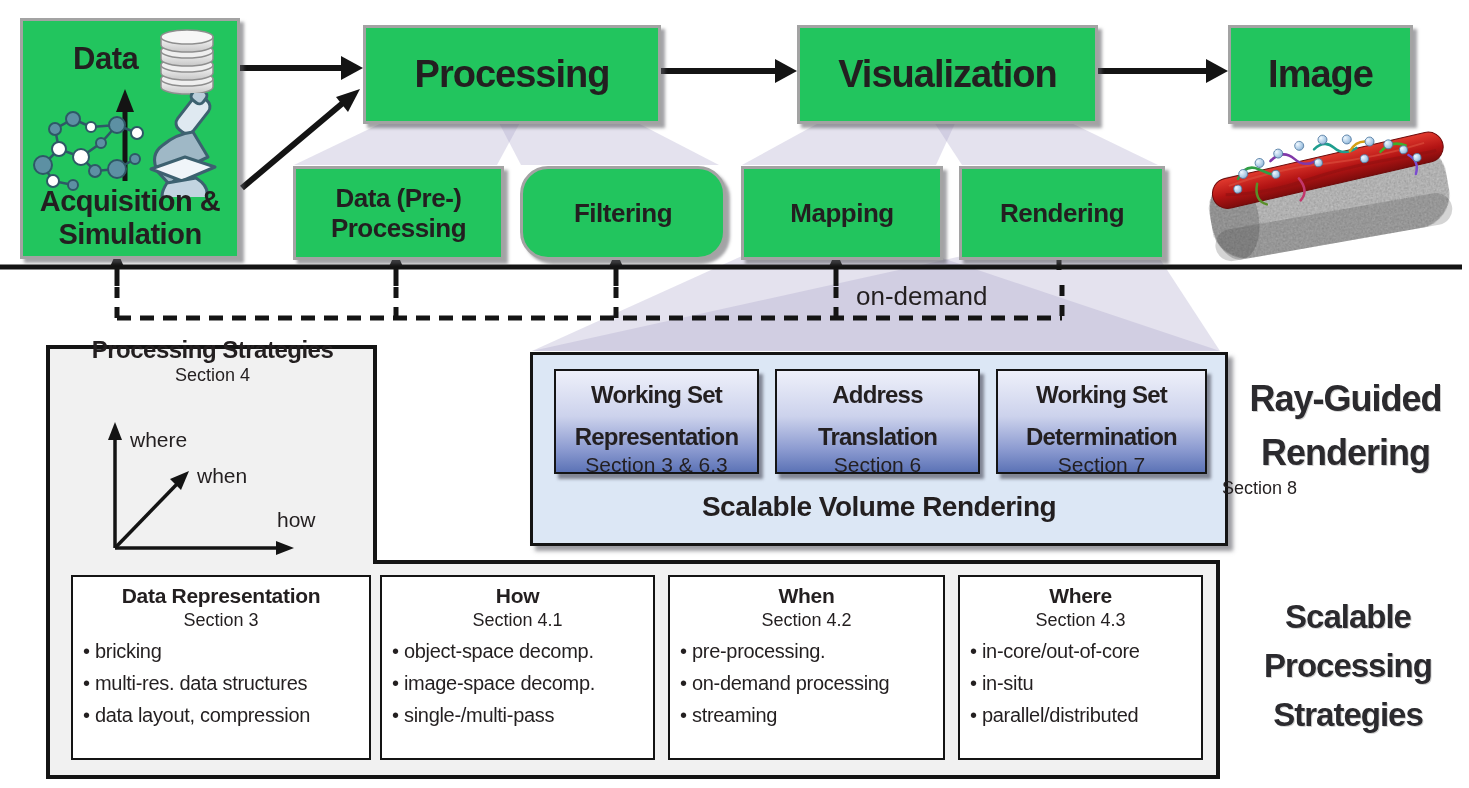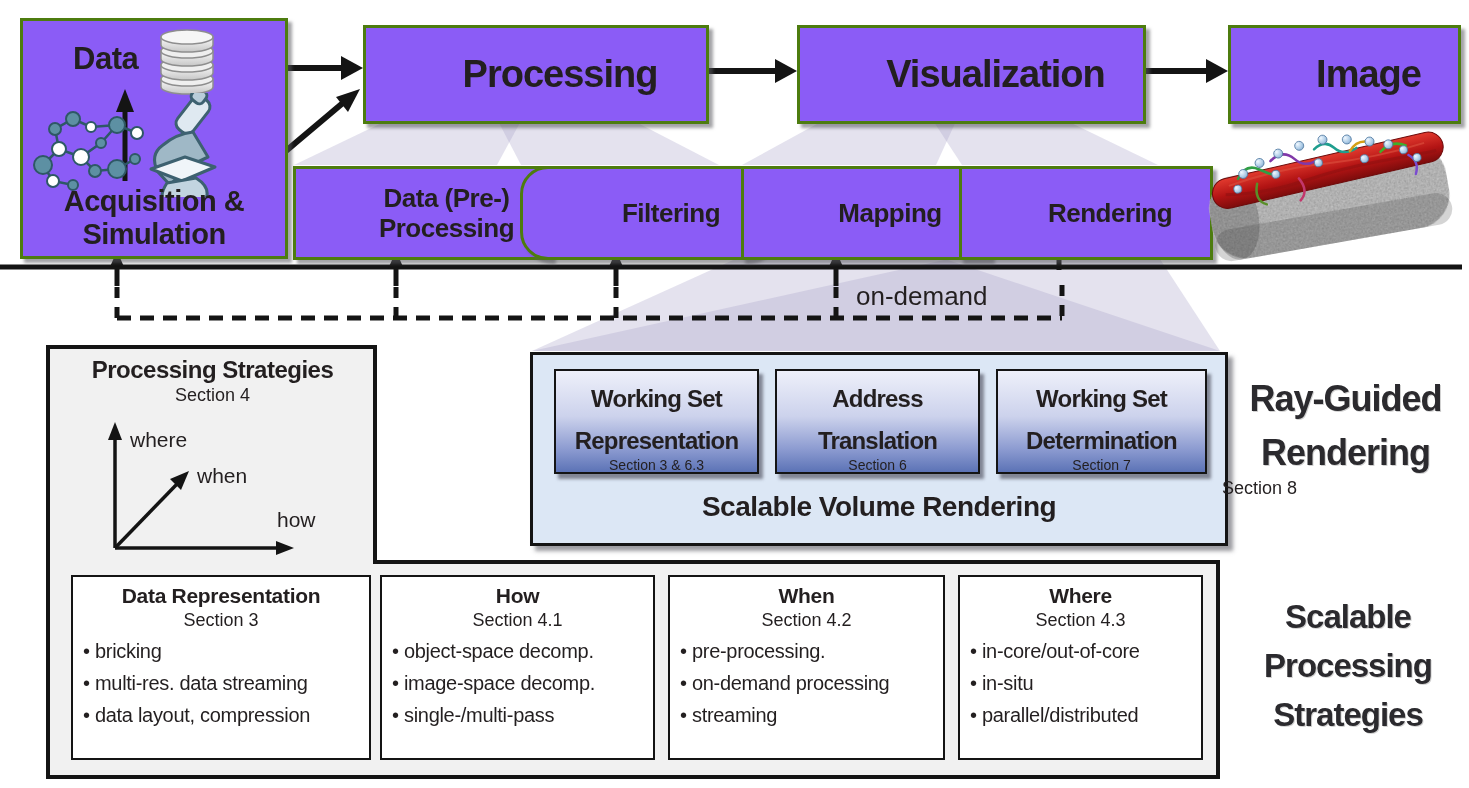--- a/index.html
+++ b/index.html
@@ -1,40 +1,40 @@
 <!DOCTYPE html>
 <html><head>
 <meta charset="utf-8">
 <style>
   html,body{margin:0;padding:0;background:#ffffff;}
   #canvas{position:relative;width:1469px;height:788px;background:#fff;overflow:hidden;
           font-family:"Liberation Sans",sans-serif;color:#231f20;}
   .abs{position:absolute;}
   svg{display:block;}
   
-  .pbox{position:absolute;background:#8b5cf6;border:3px solid #4d7c0f;
+  .pbox{position:absolute;background:#22c55e;border:3px solid #a3a3a3;
         box-shadow:4px 4px 3px rgba(90,90,95,.55);
         display:flex;align-items:center;justify-content:center;flex-direction:column;
-        text-align:center;z-index:4;padding-left:48px;}
+        text-align:center;z-index:4;}
   .stage-label{font-weight:bold;font-size:38px;letter-spacing:-1px;}
   .sub-label{font-weight:bold;font-size:26px;letter-spacing:-.5px;line-height:30px;}
   
   .ps-title{font-weight:bold;font-size:24px;letter-spacing:-.5px;text-align:center;}
   .ps-section{font-size:18px;text-align:center;margin-top:1px;}
   .axis-label{position:absolute;font-size:21px;z-index:4;}
   
   #svr-box{position:absolute;left:530px;top:352px;width:692px;height:188px;
            background:#dce7f5;border:3px solid #141414;
            box-shadow:5px 5px 4px rgba(60,60,70,.5);z-index:4;}
   .module{position:absolute;top:14px;height:101px;border:2px solid #141414;
           background:linear-gradient(#eef0fa 0%,#ccd2ec 45%,#8b9ad0 78%,#5c73b6 100%);
           box-shadow:4px 5px 3px rgba(55,55,70,.55);
           display:flex;flex-direction:column;align-items:center;justify-content:center;text-align:center;}
   .module .m-line{font-weight:bold;font-size:24px;letter-spacing:-.8px;line-height:26px;margin-top:16px;}
-  .module .m-sec{font-size:14px;margin-top:3px;}
+  .module .m-sec{font-size:21px;margin-top:3px;}
   #svr-title{position:absolute;left:0;right:0;top:136px;text-align:center;
              font-weight:bold;font-size:28px;letter-spacing:-.5px;}
   
   .wbox{position:absolute;top:575px;height:185px;background:#ffffff;border:2.5px solid #141414;
         z-index:4;box-sizing:border-box;padding-top:7px;}
   .wbox .w-title{font-weight:bold;font-size:21px;text-align:center;letter-spacing:-.3px;}
   .wbox .w-sec{font-size:18px;text-align:center;margin-top:2px;}
   .wbox .bullets{margin-top:4px;padding-left:10px;}
   .bullet{font-size:20px;line-height:32px;letter-spacing:-.3px;}
   .bullet::before{content:"• ";}
@@ -259,21 +259,21 @@
           <circle cx="98" cy="46" r="4"></circle>
         <circle cx="142" cy="42" r="4"></circle>
           <circle cx="188" cy="46" r="4"></circle>
           <circle cx="228" cy="44" r="4"></circle>
         <circle cx="58" cy="54" r="4"></circle>
           <circle cx="240" cy="54" r="4"></circle>
       </g>
     </g>
   </svg>
 
-  <div class="abs" style="left:50px;top:356px;width:325px;z-index:4;">
+  <div class="abs" style="left:50px;top:336px;width:325px;z-index:4;">
     <div class="ps-title">Processing Strategies</div>
     <div class="ps-section">Section 4</div>
   </div>
   <svg class="abs" style="left:85px;top:418px;z-index:4;" width="215" height="140">
     <g stroke="#141414" stroke-width="3.5" fill="#141414">
       <line x1="30" y1="130" x2="30" y2="20"></line>
       <polygon points="23,22 30,4 37,22" stroke="none"></polygon>
       <line x1="30" y1="130" x2="92" y2="66"></line>
       <polygon points="96,72 104,53 85,61" stroke="none"></polygon>
       <line x1="30" y1="130" x2="193" y2="130"></line>
@@ -307,21 +307,21 @@
     <div>Ray-Guided</div>
     <div>Rendering</div>
   </div>
   <div id="ray-section">Section 8</div>
 
   <div class="wbox" style="left:71px;width:300px;">
     <div class="w-title">Data Representation</div>
     <div class="w-sec">Section 3</div>
     <div class="bullets">
       <div class="bullet">bricking</div>
-      <div class="bullet">multi-res. data streaming</div>
+      <div class="bullet">multi-res. data structures</div>
       <div class="bullet">data layout, compression</div>
     </div>
   </div>
   <div class="wbox" style="left:380px;width:275px;">
     <div class="w-title">How</div>
     <div class="w-sec">Section 4.1</div>
     <div class="bullets">
       <div class="bullet">object-space decomp.</div>
       <div class="bullet">image-space decomp.</div>
       <div class="bullet">single-/multi-pass</div>

